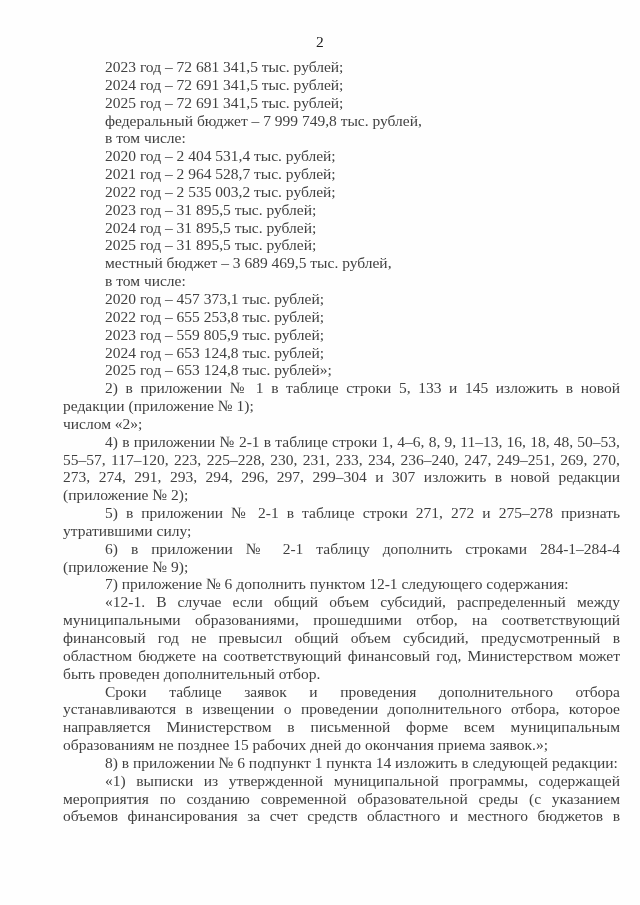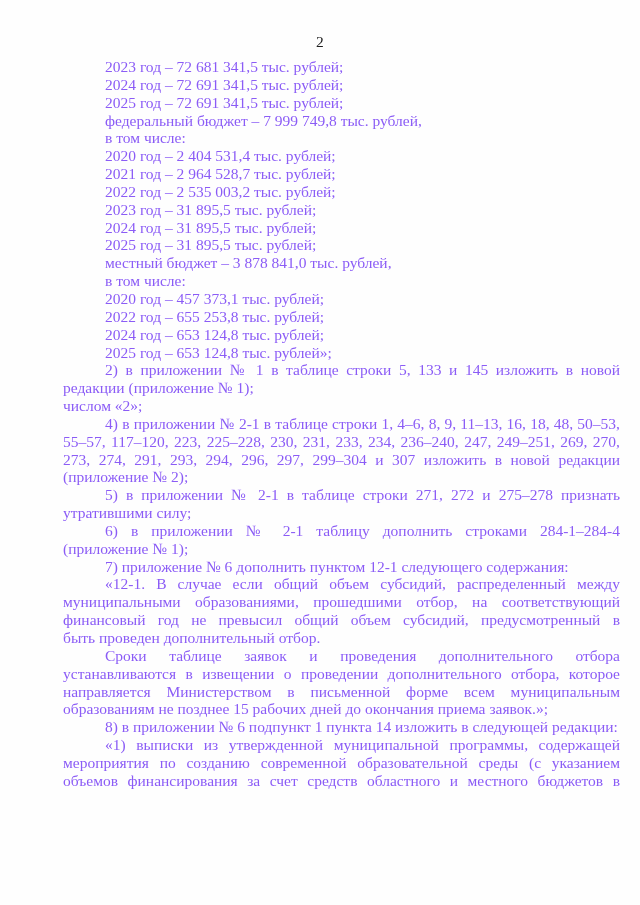--- a/index.html
+++ b/index.html
@@ -47,53 +47,55 @@
   .ln.str {
     text-align: justify;
     text-align-last: justify;
   }
 </style>
 </head>
 <body style="background: rgb(254, 254, 254);">
 
 <div class="scan-page">
   <div class="page-number">2</div>
-  <div class="doc-text" id="doc-lines" style="color: #8b5cf6;">
+  <div class="doc-text" id="doc-lines" style="color: #404040;">
       <div class="ln ind">2023 год – 72 681 341,5 тыс. рублей;</div>
       <div class="ln ind">2024 год – 72 691 341,5 тыс. рублей;</div>
       <div class="ln ind">2025 год – 72 691 341,5 тыс. рублей;</div>
       <div class="ln ind">федеральный бюджет – 7 999 749,8 тыс. рублей,</div>
       <div class="ln ind">в том числе:</div>
       <div class="ln ind">2020 год – 2 404 531,4 тыс. рублей;</div>
       <div class="ln ind">2021 год – 2 964 528,7 тыс. рублей;</div>
       <div class="ln ind">2022 год – 2 535 003,2 тыс. рублей;</div>
       <div class="ln ind">2023 год – 31 895,5 тыс. рублей;</div>
       <div class="ln ind">2024 год – 31 895,5 тыс. рублей;</div>
       <div class="ln ind">2025 год – 31 895,5 тыс. рублей;</div>
-      <div class="ln ind">местный бюджет – 3 878 841,0 тыс. рублей,</div>
+      <div class="ln ind">местный бюджет – 3 689 469,5 тыс. рублей,</div>
       <div class="ln ind">в том числе:</div>
       <div class="ln ind">2020 год – 457 373,1 тыс. рублей;</div>
       <div class="ln ind">2022 год – 655 253,8 тыс. рублей;</div>
+      <div class="ln ind">2023 год – 559 805,9 тыс. рублей;</div>
       <div class="ln ind">2024 год – 653 124,8 тыс. рублей;</div>
       <div class="ln ind">2025 год – 653 124,8 тыс. рублей»;</div>
       <div class="ln ind str">2) в приложении № 1 в таблице строки 5, 133 и 145 изложить в новой</div>
       <div class="ln">редакции (приложение № 1);</div>
       <div class="ln">числом «2»;</div>
       <div class="ln ind str">4) в приложении № 2-1 в таблице строки 1, 4–6, 8, 9, 11–13, 16, 18, 48, 50–53,</div>
       <div class="ln str">55–57, 117–120, 223, 225–228, 230, 231, 233, 234, 236–240, 247, 249–251, 269, 270,</div>
       <div class="ln str">273, 274, 291, 293, 294, 296, 297, 299–304 и 307 изложить в новой редакции</div>
       <div class="ln">(приложение № 2);</div>
       <div class="ln ind str">5) в приложении № 2-1 в таблице строки 271, 272 и 275–278 признать</div>
       <div class="ln">утратившими силу;</div>
       <div class="ln ind str">6) в приложении № 2-1 таблицу дополнить строками 284-1–284-4</div>
-      <div class="ln">(приложение № 1);</div>
+      <div class="ln">(приложение № 9);</div>
       <div class="ln ind">7) приложение № 6 дополнить пунктом 12-1 следующего содержания:</div>
       <div class="ln ind str">«12-1. В случае если общий объем субсидий, распределенный между</div>
       <div class="ln str">муниципальными образованиями, прошедшими отбор, на соответствующий</div>
       <div class="ln str">финансовый год не превысил общий объем субсидий, предусмотренный в</div>
+      <div class="ln str">областном бюджете на соответствующий финансовый год, Министерством может</div>
       <div class="ln">быть проведен дополнительный отбор.</div>
       <div class="ln ind str">Сроки таблице заявок и проведения дополнительного отбора</div>
       <div class="ln str">устанавливаются в извещении о проведении дополнительного отбора, которое</div>
       <div class="ln str">направляется Министерством в письменной форме всем муниципальным</div>
       <div class="ln">образованиям не позднее 15 рабочих дней до окончания приема заявок.»;</div>
       <div class="ln ind">8) в приложении № 6 подпункт 1 пункта 14 изложить в следующей редакции:</div>
       <div class="ln ind str">«1) выписки из утвержденной муниципальной программы, содержащей</div>
       <div class="ln str">мероприятия по созданию современной образовательной среды (с указанием</div>
       <div class="ln str">объемов финансирования за счет средств областного и местного бюджетов в</div>
     </div>

